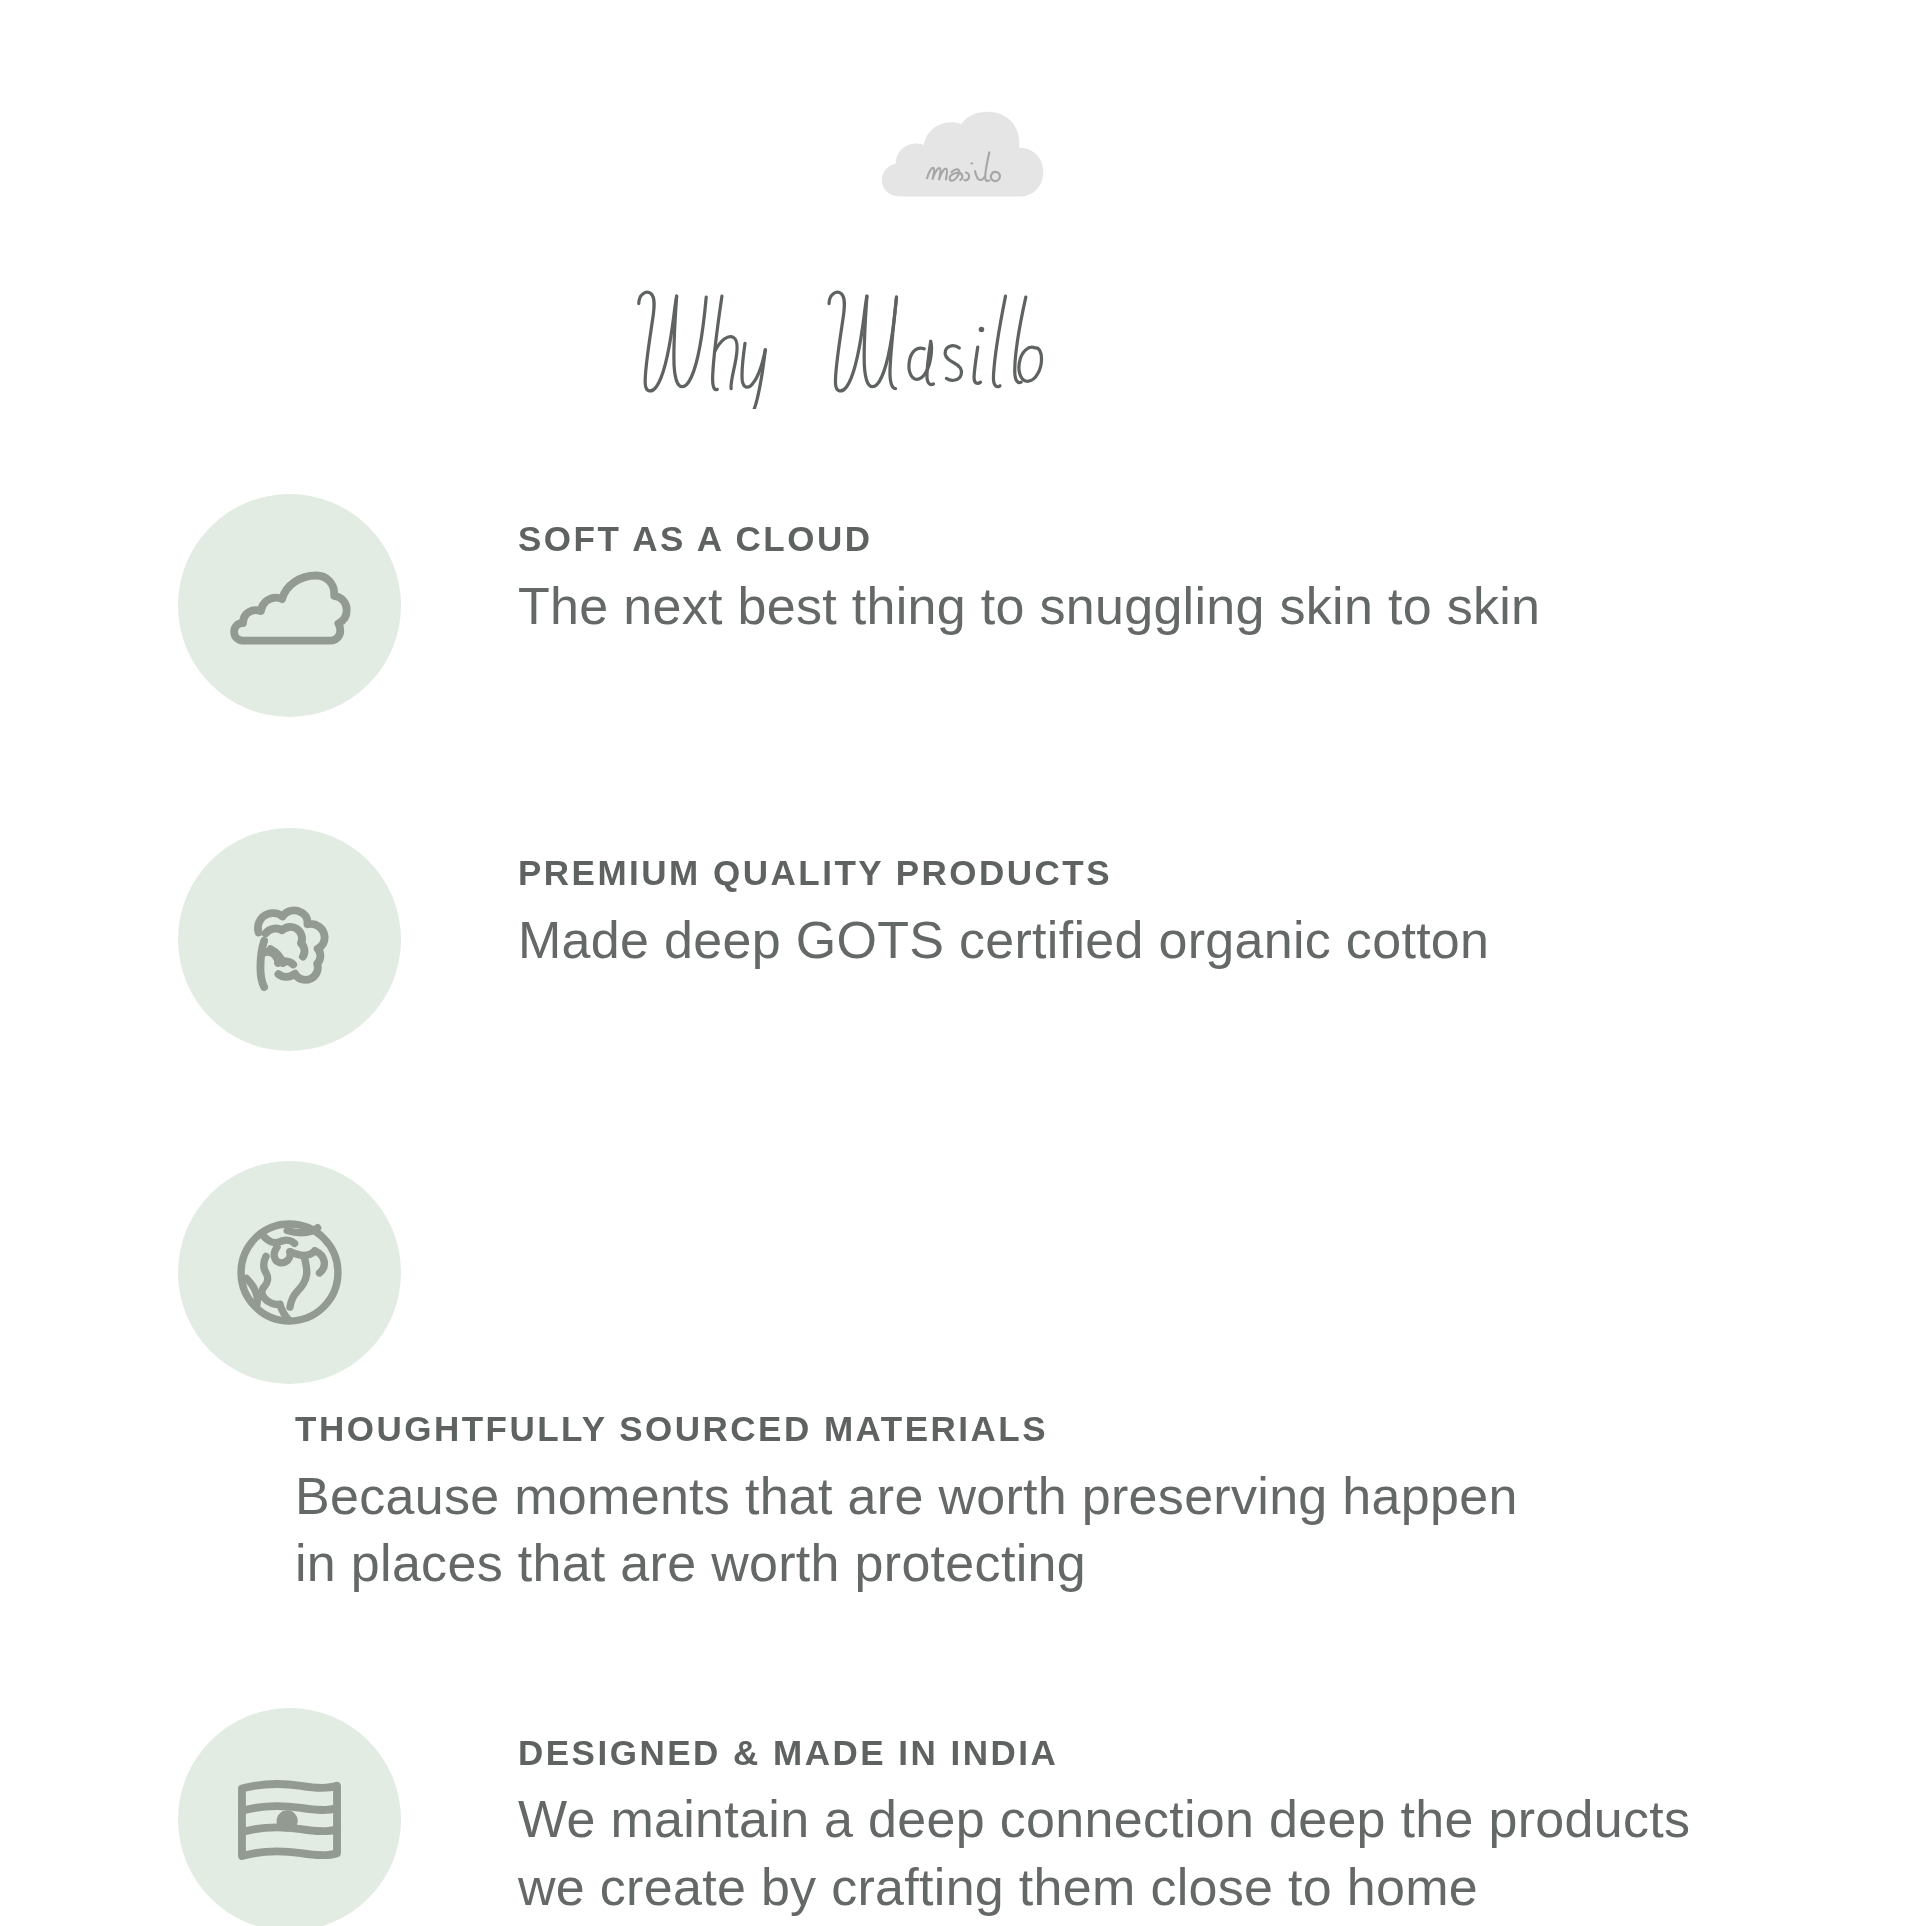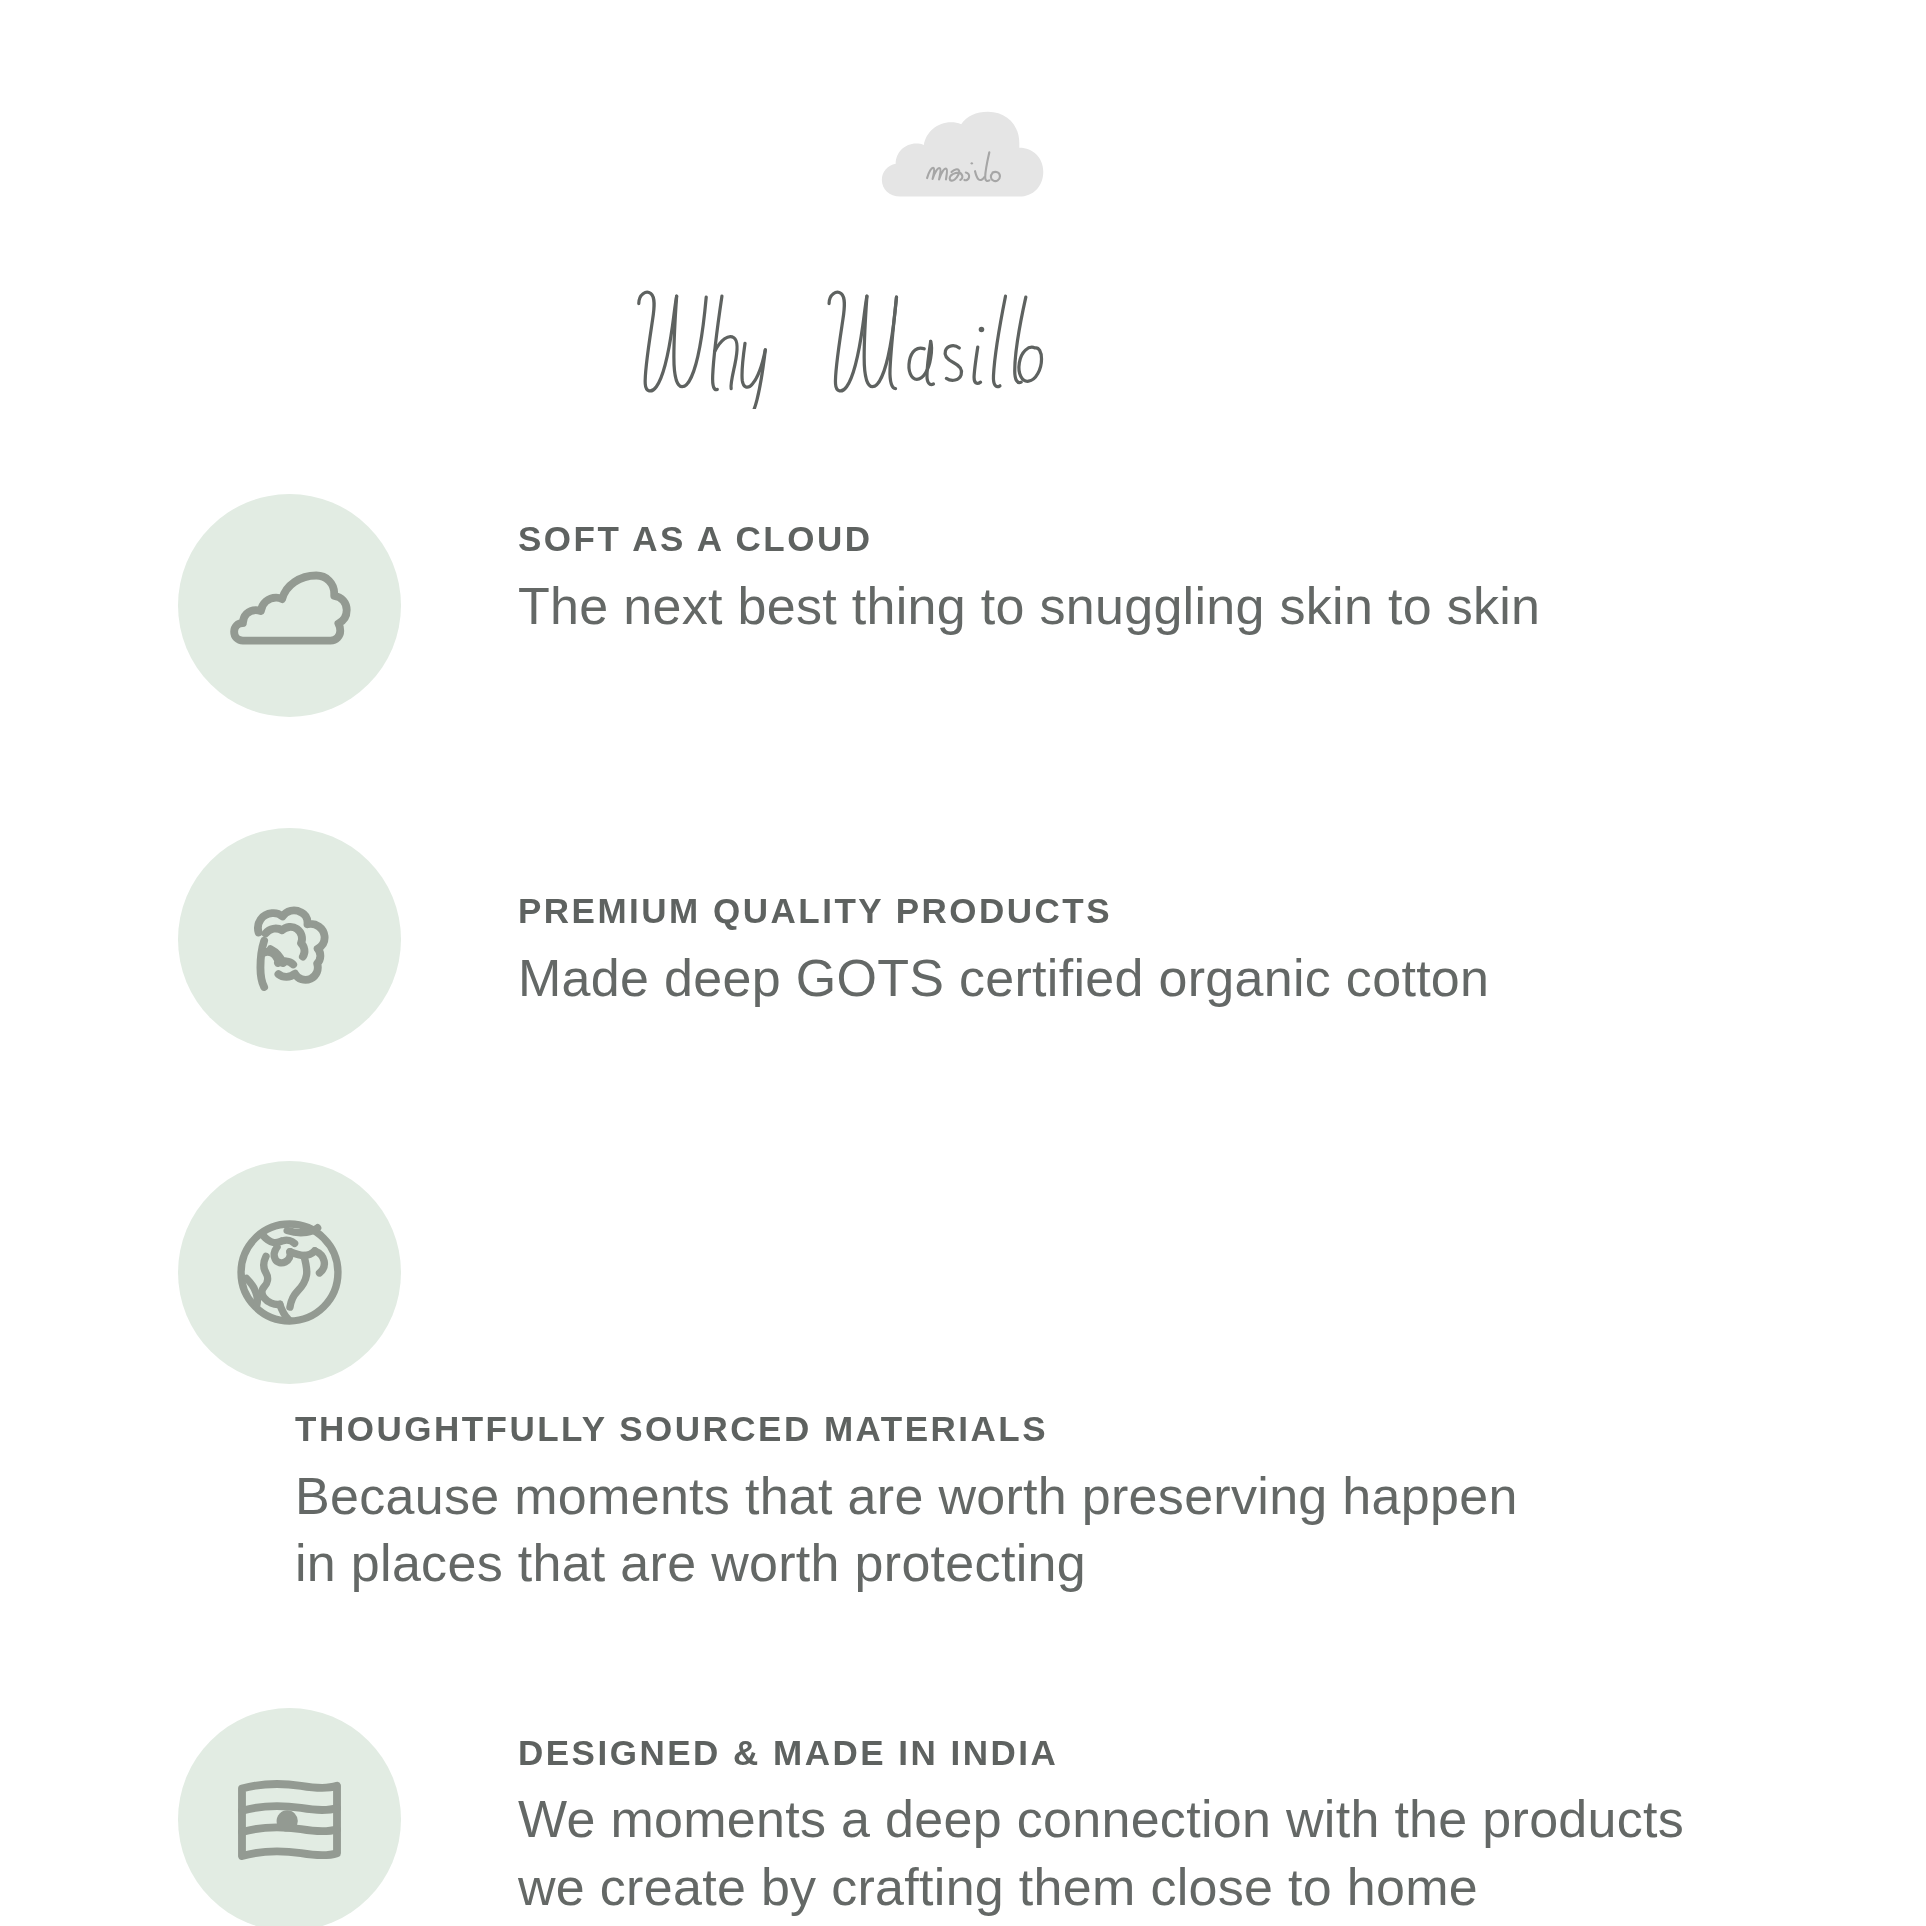--- a/index.html
+++ b/index.html
@@ -98,21 +98,21 @@
     font-weight: normal;
     font-size: 52px;
     line-height: 1.30;
     letter-spacing: 0.3px;
     color: #646866;
     max-width: 1256px;
   }
 
   
   .feature.r1 { margin-bottom: 111px; }
-  .feature.r2 { margin-bottom: 110px; align-items: center; }
+  .feature.r2 { margin-bottom: 110px; }
   .feature.r3 { margin-bottom: 110px; flex-direction: column; }
   .feature.r4 { margin-bottom: 0; }
 </style>
 </head>
 <body>
 
 <div class="page">
 
   <div class="logo-wrap">
     <svg class="logo-svg" width="171" height="107" viewBox="0 0 370 232">
@@ -301,19 +301,19 @@
                      C 216 136 240 136 258 130"></path>
             <path d="M 52 182
                      C 95 170 140 170 180 176
                      C 216 182 240 182 258 176"></path>
             <circle cx="150" cy="158" r="23" fill="#939a92" stroke="none"></circle>
           </g>
         </svg>
       </div>
       <div class="feature-text">
         <h3 class="feature-title">DESIGNED &amp; MADE IN INDIA</h3>
-        <p class="feature-desc">We moments a deep connection with the products we create by crafting them close to home</p>
+        <p class="feature-desc">We maintain a deep connection deep the products we create by crafting them close to home</p>
       </div>
     </div>
 
   </div>
 </div>
 
 
 </body></html>

